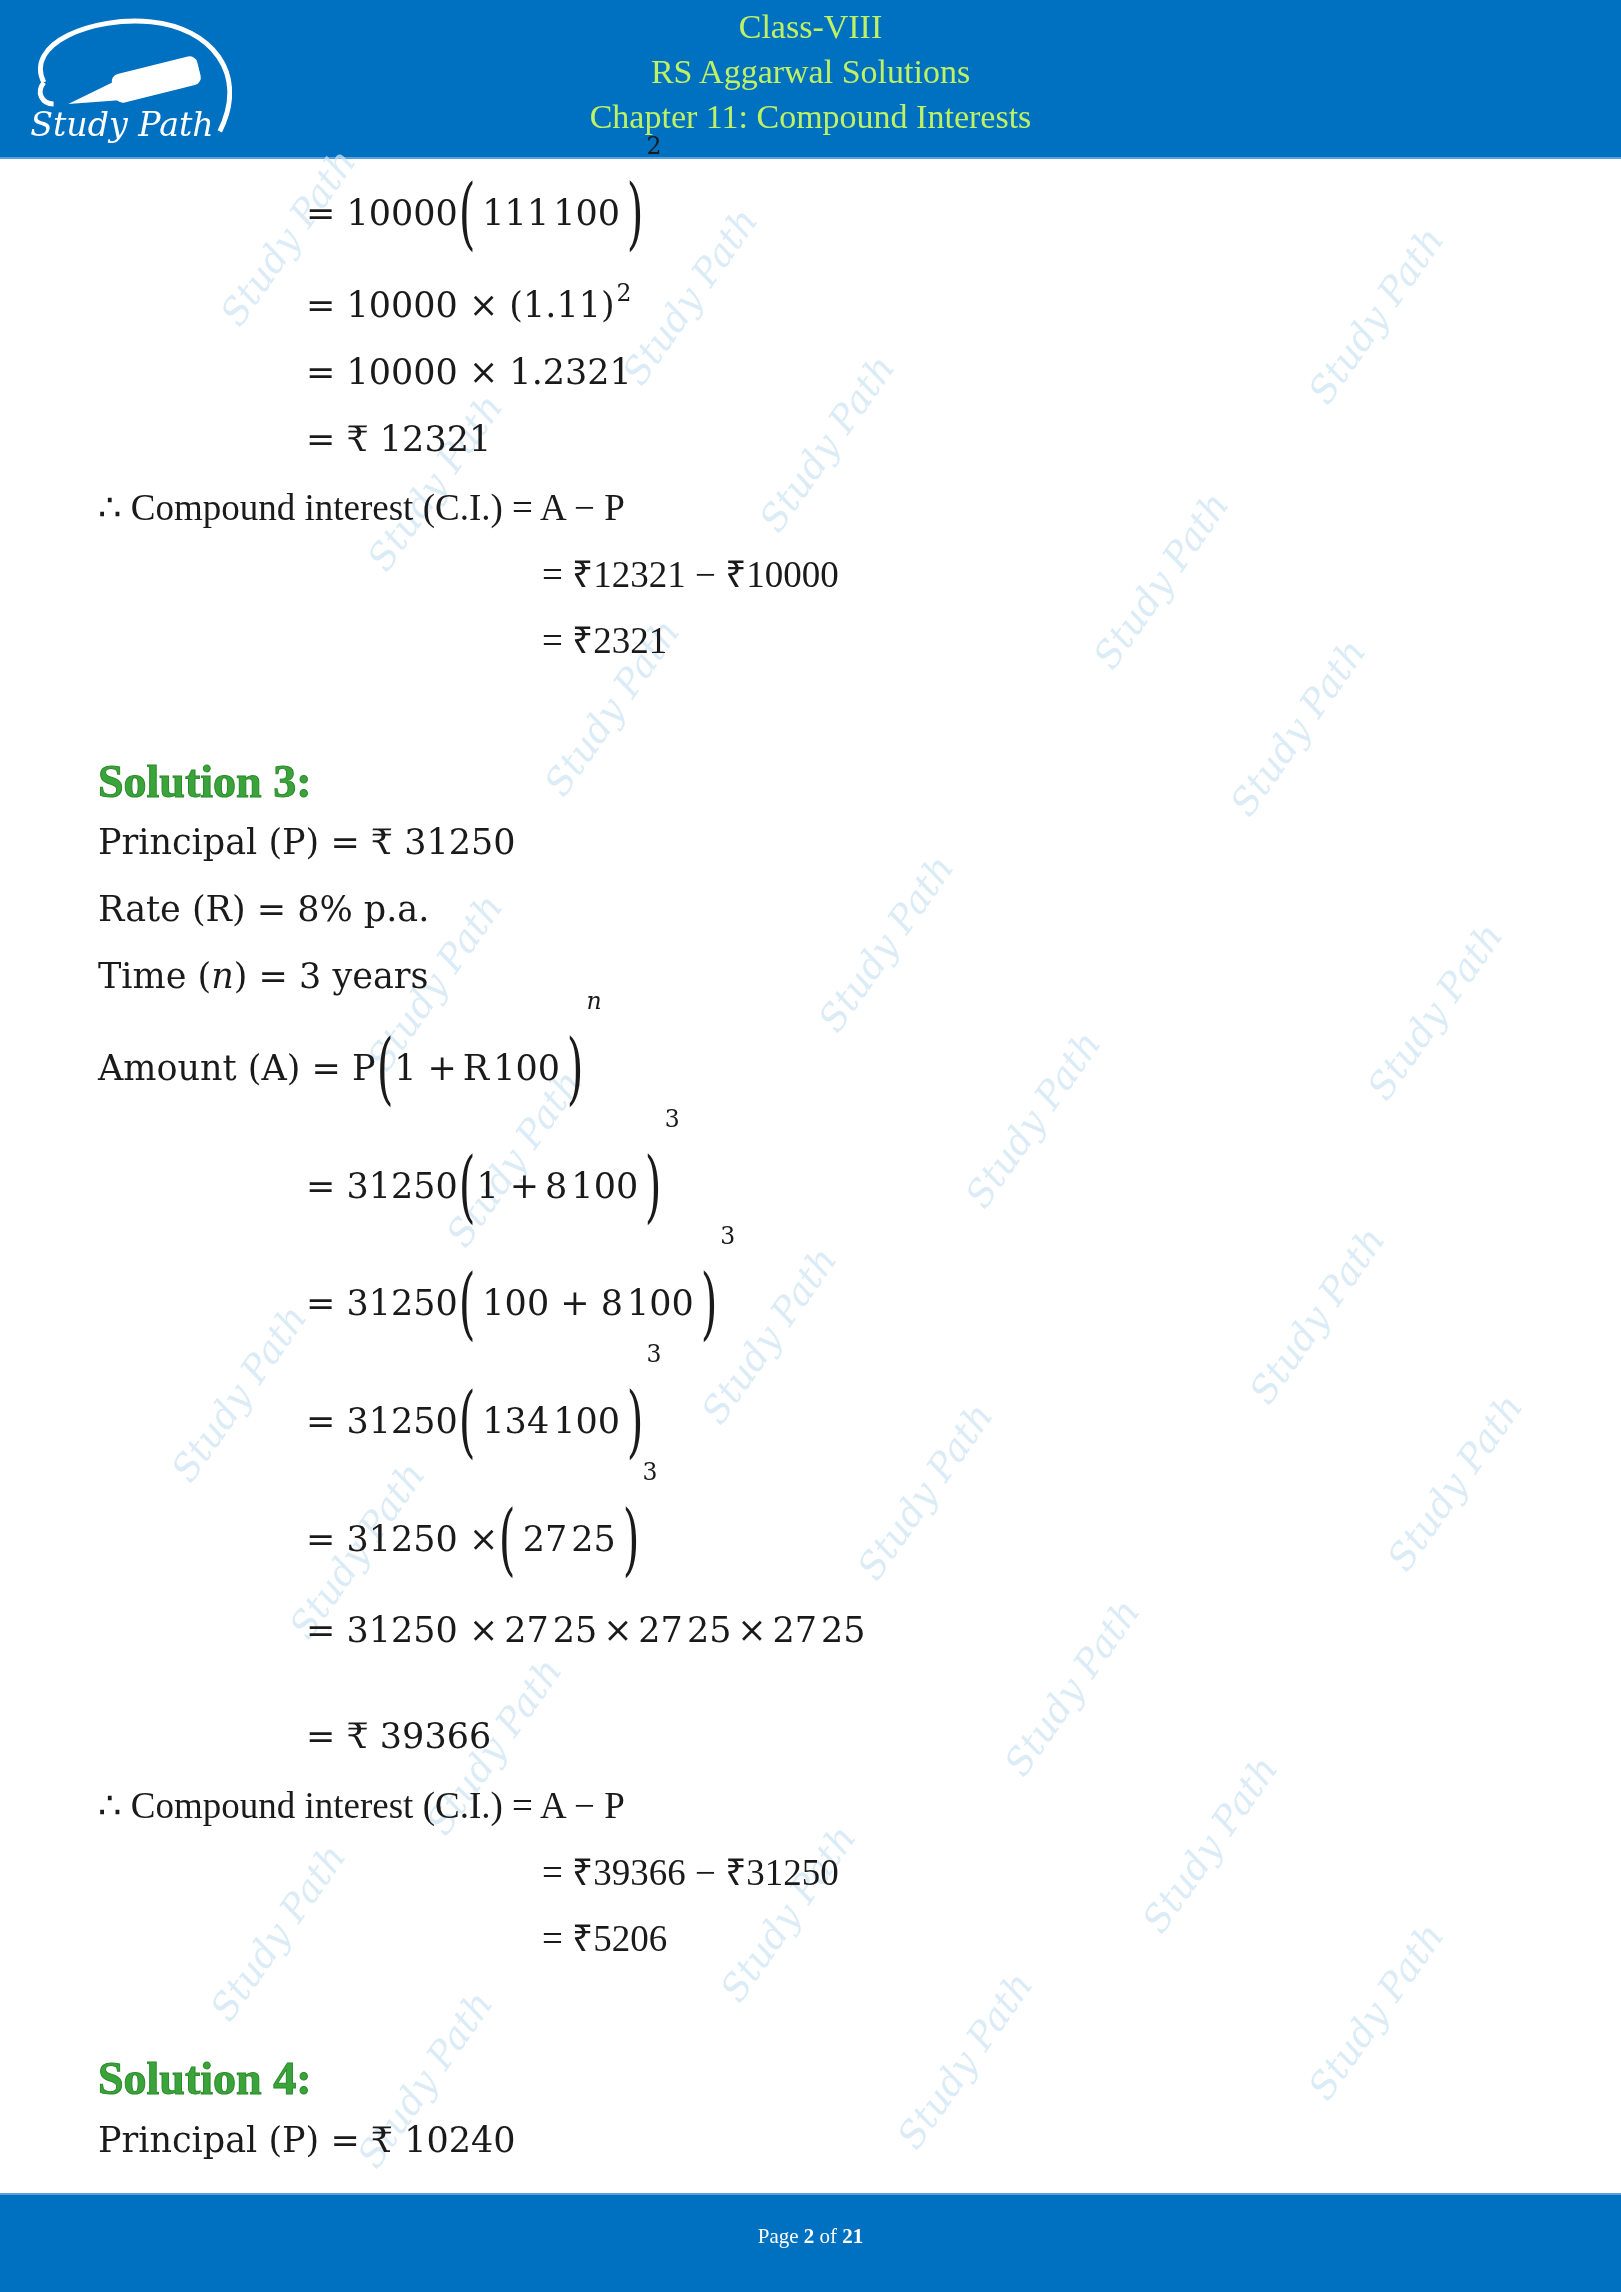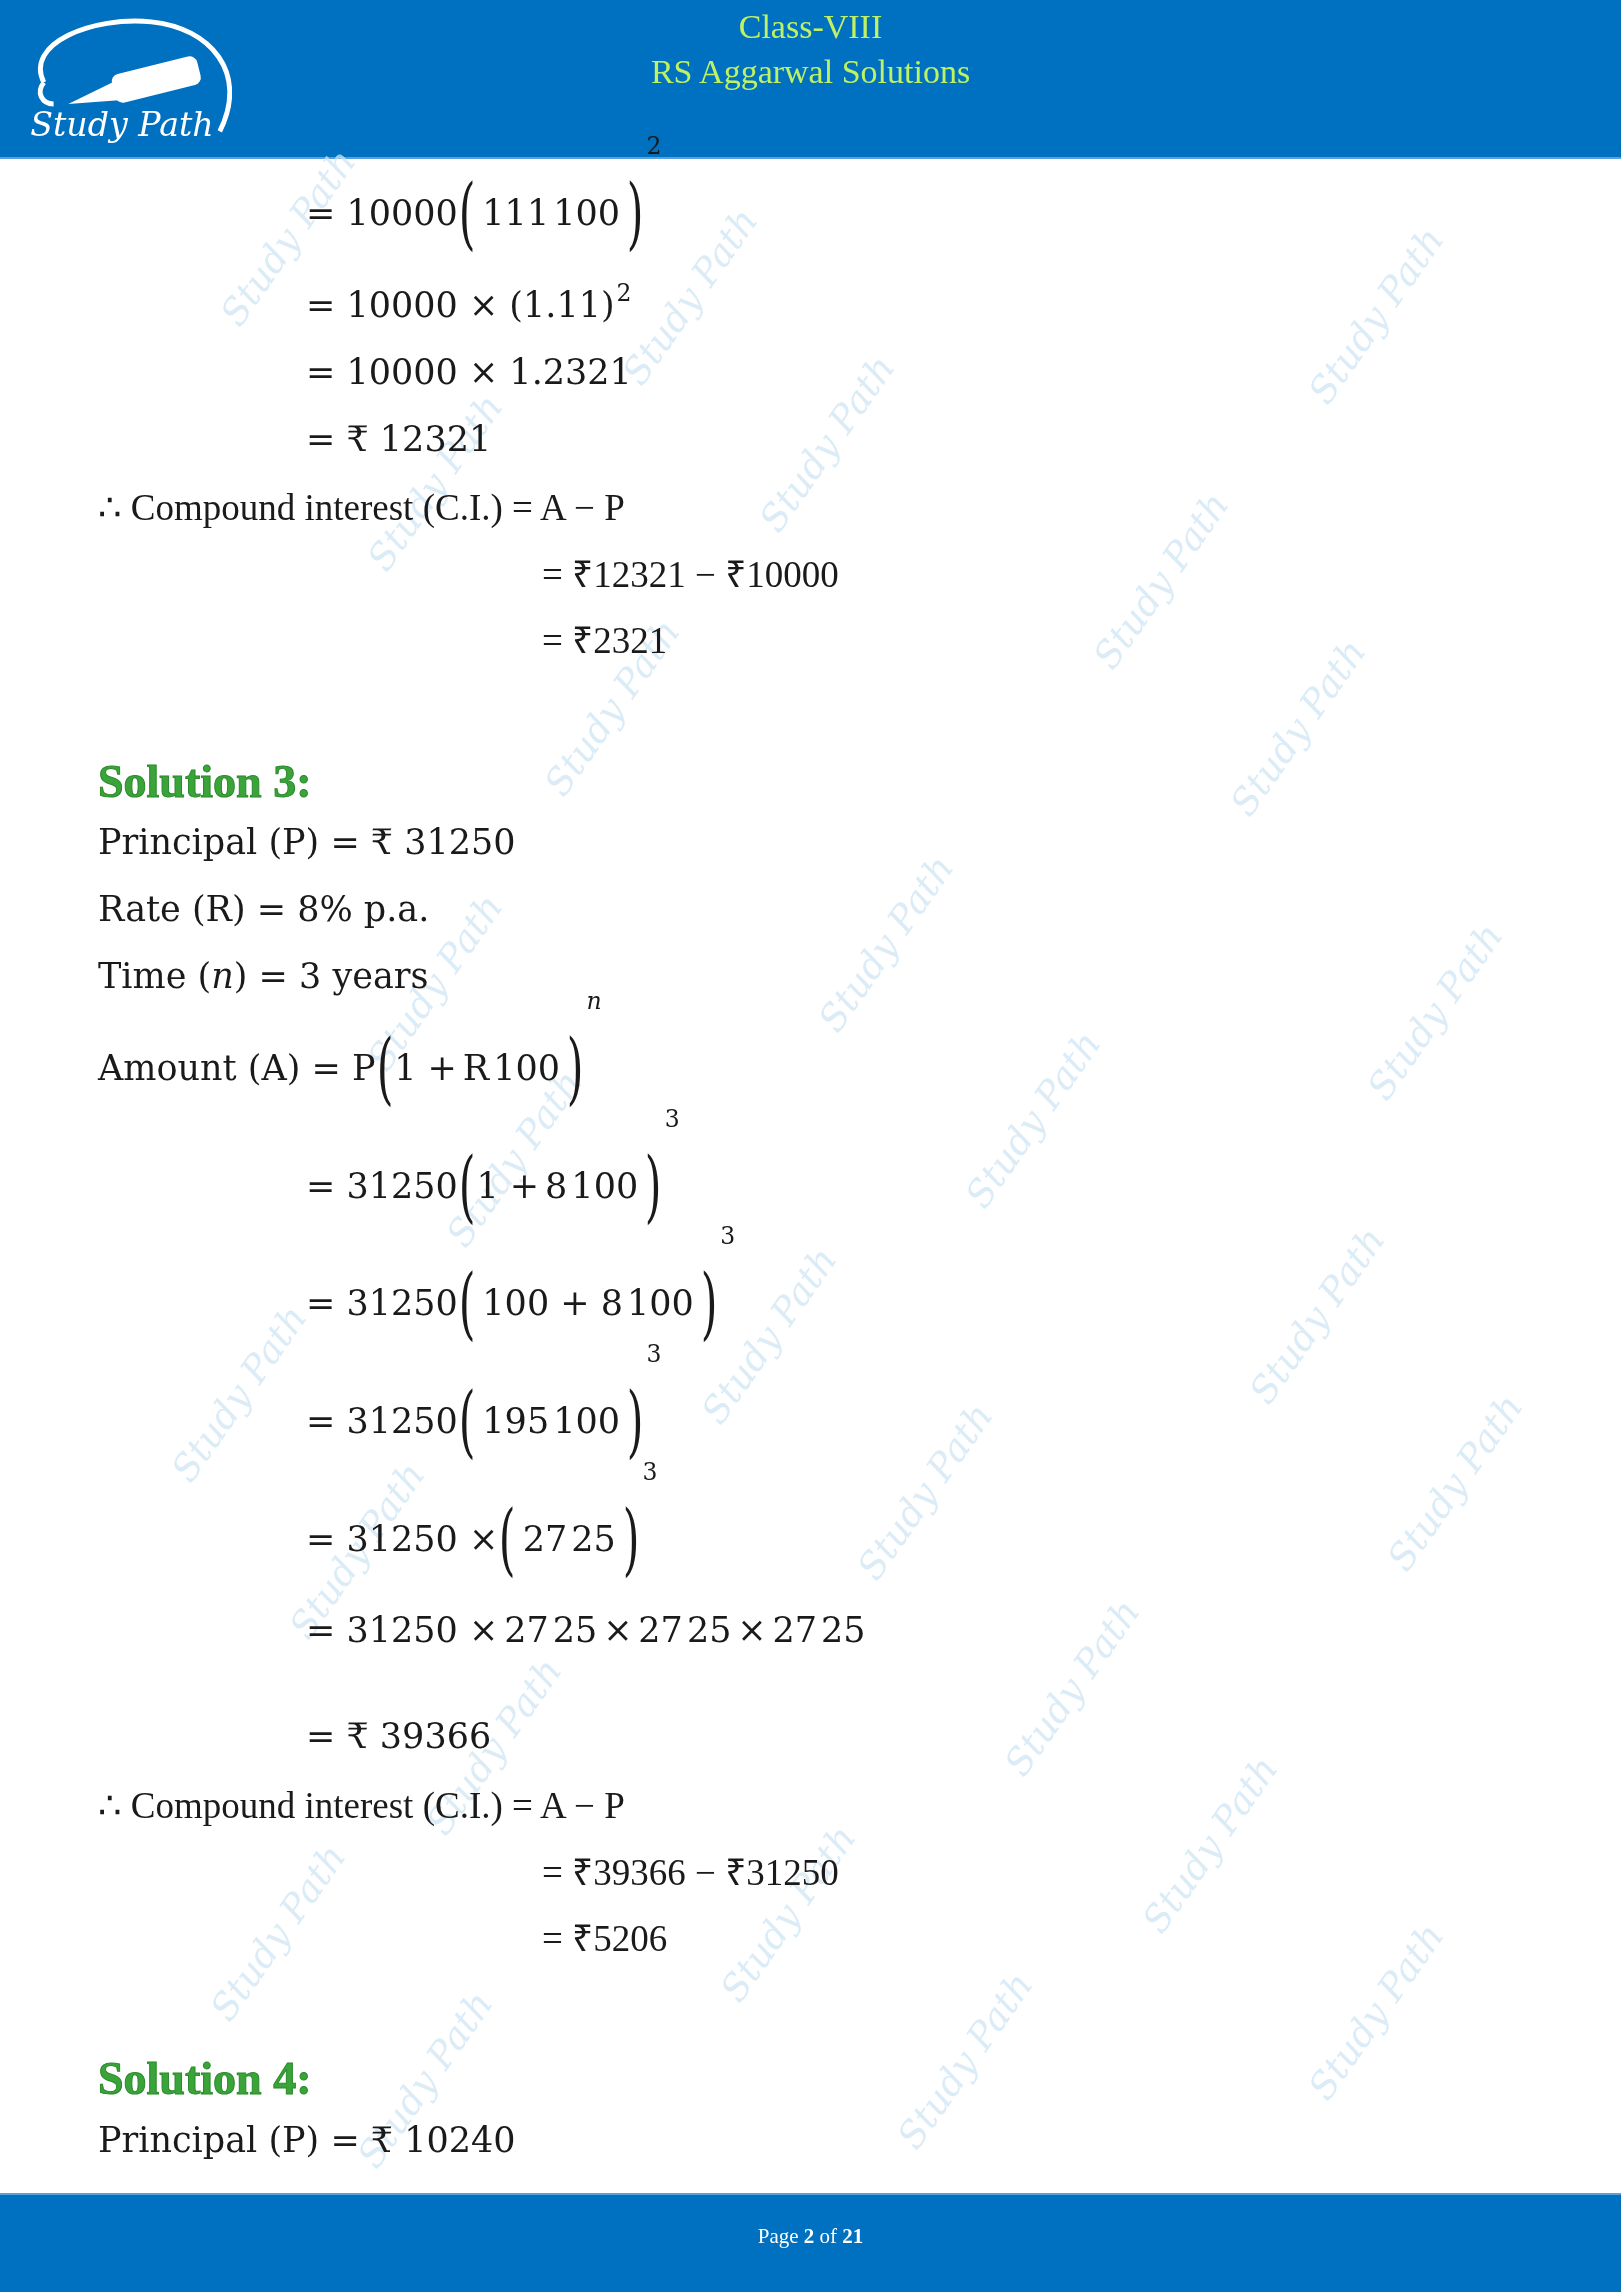--- a/index.html
+++ b/index.html
@@ -61,20 +61,21 @@
   <svg class="logo" viewBox="0 0 222 134">
     <path d="M30 70 C 10 30, 80 2, 140 8 C 200 14, 240 60, 210 120" fill="none" stroke="#fff" stroke-width="5"></path>
     <path d="M30 70 C 22 80, 28 92, 40 92" fill="none" stroke="#fff" stroke-width="5"></path>
     <polygon points="55,92 100,70 110,88" fill="#fff"></polygon>
     <rect x="100" y="52" width="90" height="30" rx="8" fill="#fff" transform="rotate(-14 145 67)"></rect>
     <text x="110" y="125" fill="#fff" font-family="DejaVu Serif, serif" font-style="italic" font-size="34" text-anchor="middle">Study Path</text>
   </svg>
   <div class="header-text">
     <div>Class-VIII</div>
     <div>RS Aggarwal Solutions</div>
+    <div>Chapter 11: Compound Interests</div>
   </div>
 </div>
 
 <div class="watermarks">
   <span class="wm" style="left:186px;top:59px">Study Path</span>
   <span class="wm" style="left:588px;top:118px">Study Path</span>
   <span class="wm" style="left:1274px;top:137px">Study Path</span>
   <span class="wm" style="left:725px;top:265px">Study Path</span>
   <span class="wm" style="left:333px;top:304px">Study Path</span>
   <span class="wm" style="left:1059px;top:402px">Study Path</span>
@@ -175,21 +176,21 @@
       <span class="den">100</span>
     </span>
     <span class="paren">)</span>
     <span class="sup" style="margin-top:-49px">3</span>
   </div>
 
   <div class="line" style="left:306px;top:1382px;">
     <span>= 31250</span>
     <span class="paren">(</span>
     <span class="frac">
-      <span class="num">195</span>
+      <span class="num">134</span>
       <span class="bar"></span>
       <span class="den">100</span>
     </span>
     <span class="paren">)</span>
     <span class="sup" style="margin-top:-49px">3</span>
   </div>
 
   <div class="line" style="left:306px;top:1500px;">
     <span>= 31250 ×</span>
     <span class="paren">(</span>

